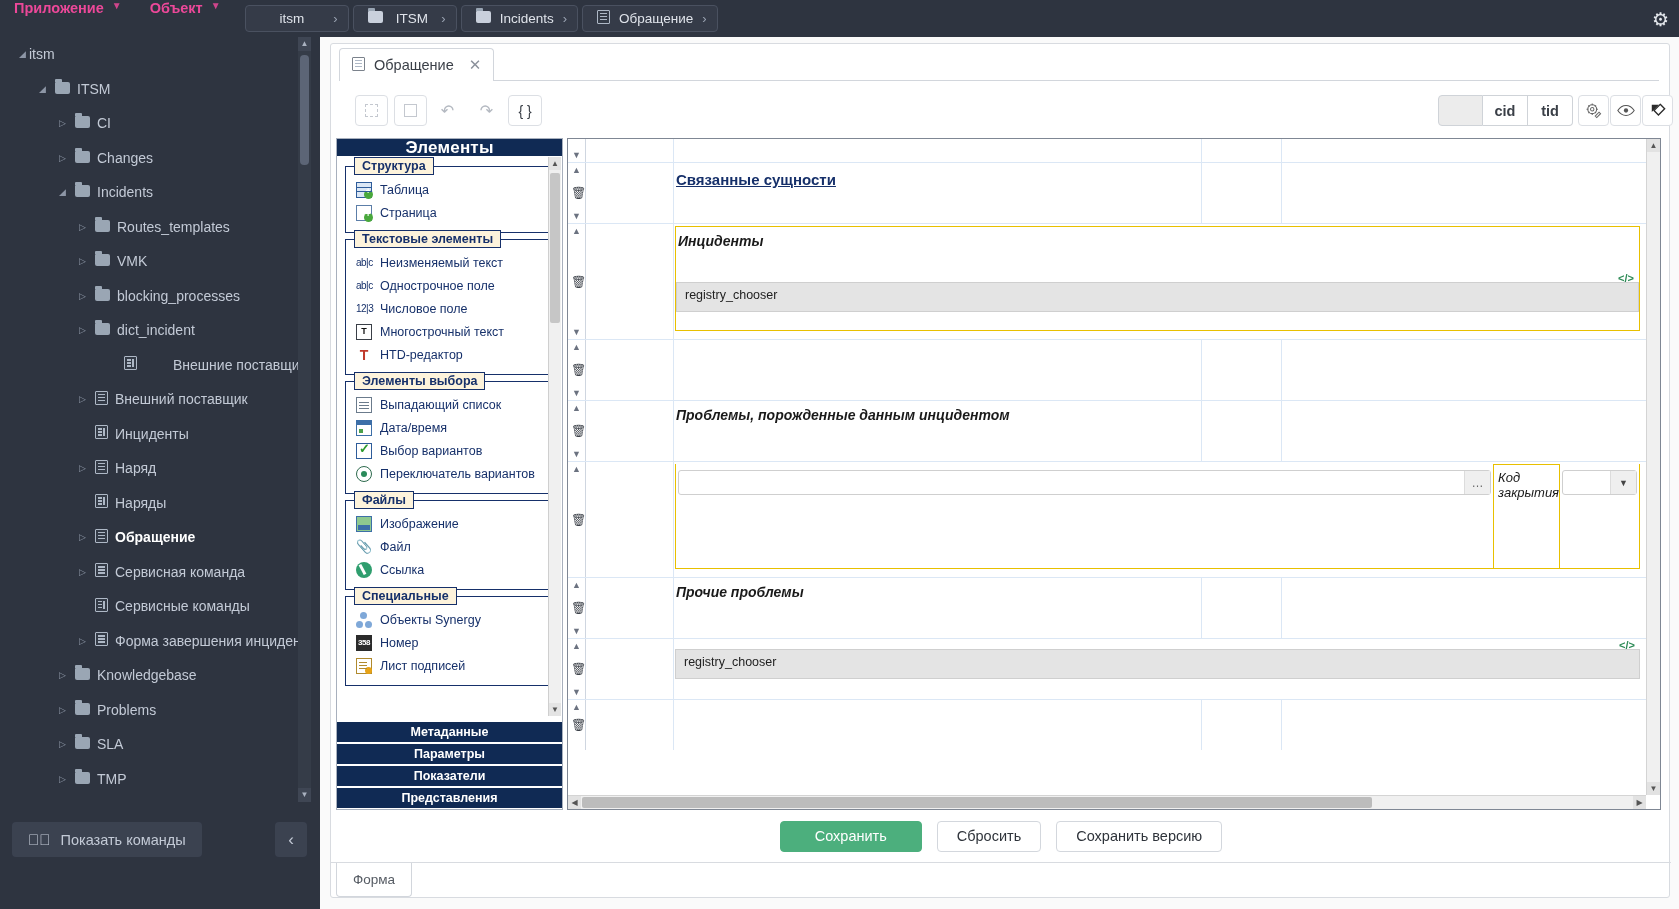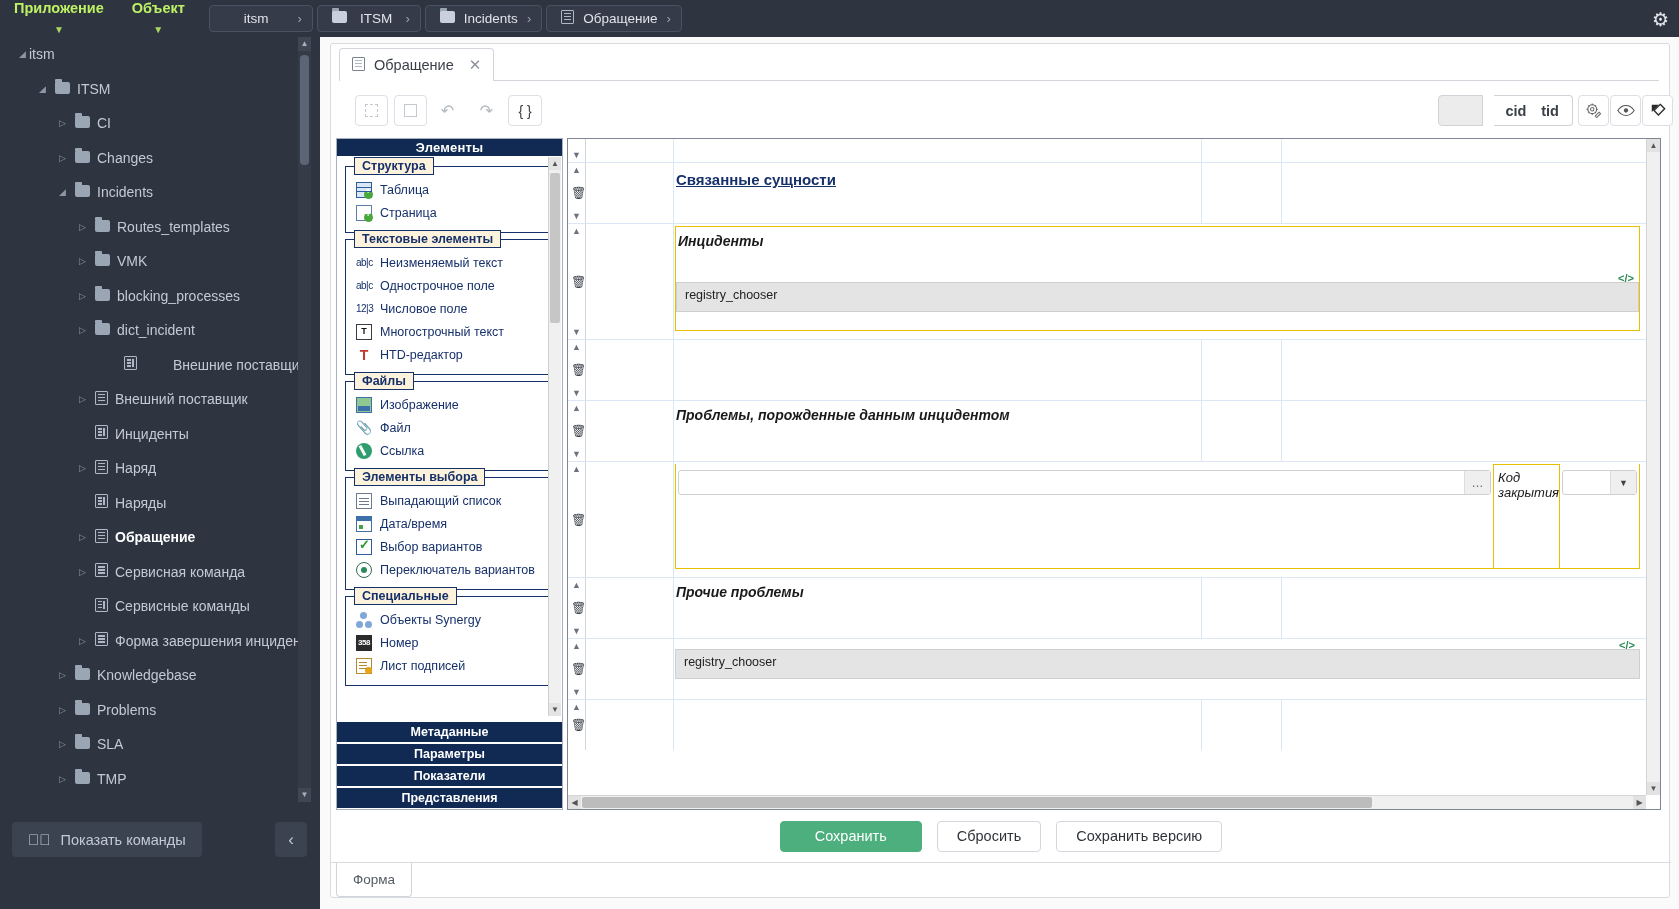--- a/index.html
+++ b/index.html
@@ -11,23 +11,23 @@
     background: #ffffff;
   }
 
   
   #topbar {
     position: absolute; left: 0; top: 0; width: 1679px; height: 37px;
     background: #2e3440;
     display: flex; align-items: center;
   }
   .tb-menu {
-    display: flex; align-items: center; gap: 8px;
-    color: #bef264; font-size: 14.5px; font-weight: bold;
-    padding: 0 14px; height: 37px; cursor: pointer; flex-direction: column;
+    display: flex; align-items: flex-start; gap: 8px;
+    color: #ec4899; font-size: 14.5px; font-weight: bold;
+    padding: 0 14px; height: 37px; cursor: pointer;
   }
   .tb-menu .caret { font-size: 10px; font-weight: normal; opacity: .85; }
   .crumbs { display: flex; align-items: center; margin-left: 10px; }
   .crumb {
     display: flex; align-items: center; gap: 9px;
     background: #353b48; border: 1px solid #4a5160;
     border-radius: 4px; height: 27px; padding: 0 10px 0 14px;
     color: #dfe3ea; font-size: 13.5px; margin-right: 4px; cursor: pointer;
     min-width: 104px;
   }
@@ -143,36 +143,36 @@
   #tb-blank {
     position:absolute; right:178px; top:4px; width:45px; height:31px;
     background:#ececec; border:1px solid #cfd3d8; border-radius:4px 0 0 4px; cursor:pointer;
   }
   #tb-cid, #tb-tid {
     position:absolute; top:4px; height:31px; width:45px;
     border:1px solid #cfd3d8; background:#fff;
     display:flex; align-items:center; justify-content:center;
     font-size:14.5px; color:#3a3f47; font-weight:bold; cursor:pointer;
   }
-  #tb-cid { right:122px; border-left:none; }
+  #tb-cid { right:133px; border-left:none; }
   #tb-tid { right:88px; border-left:none; border-radius:0 4px 4px 0; }
   .ricon {
     position:absolute; top:4px; width:31px; height:31px;
     border:1px solid #dcdfe4; border-radius:4px; background:#fff;
     display:flex; align-items:center; justify-content:center; cursor:pointer;
   }
   #ic-gear { right:52px; } #ic-eye { right:20px; } #ic-edit { right:-12px; }
 
   
   #palette {
     position:absolute; left:5px; top:94px; width:227px; height:672px;
     border:1px solid #a8b0bd; background:#fff;
   }
   #pal-header {
-    height:17px; background:#102a54; color:#fff; font-size:13px;
+    height:17px; background:#102a54; color:#fff; font-size:17px;
     display:flex; align-items:center; justify-content:center; font-weight:bold;
     letter-spacing:.2px;
   }
   #pal-body {
     position:absolute; left:0; top:17px; right:0; bottom:92px;
     overflow:hidden; background:#fff; padding:4px 0 0 0;
   }
   .fieldset {
     position:relative; margin:6px 8px 0 8px; border:1px solid #16306a;
     padding:11px 8px 8px 8px;
@@ -575,51 +575,51 @@
             <div class="pitem">
               <span class="gi g-box">T</span>
               <span>Многострочный текст</span>
             </div>
             <div class="pitem">
               <span class="gi g-htd">T</span>
               <span>HTD-редактор</span>
             </div>
           </div>
           <div class="fieldset">
+            <div class="legend">Элементы выбора</div>
+            <div class="pitem">
+              <span class="gi g-list"></span>
+              <span>Выпадающий список</span>
+            </div>
+            <div class="pitem">
+              <span class="gi g-cal"></span>
+              <span>Дата/время</span>
+            </div>
+            <div class="pitem">
+              <span class="gi g-check"></span>
+              <span>Выбор вариантов</span>
+            </div>
+            <div class="pitem">
+              <span class="gi g-radio"></span>
+              <span>Переключатель вариантов</span>
+            </div>
+          </div>
+          <div class="fieldset">
             <div class="legend">Файлы</div>
             <div class="pitem">
               <span class="gi g-img"></span>
               <span>Изображение</span>
             </div>
             <div class="pitem">
               <span class="gi g-clip">📎</span>
               <span>Файл</span>
             </div>
             <div class="pitem">
               <span class="gi g-link"></span>
               <span>Ссылка</span>
-            </div>
-          </div>
-          <div class="fieldset">
-            <div class="legend">Элементы выбора</div>
-            <div class="pitem">
-              <span class="gi g-list"></span>
-              <span>Выпадающий список</span>
-            </div>
-            <div class="pitem">
-              <span class="gi g-cal"></span>
-              <span>Дата/время</span>
-            </div>
-            <div class="pitem">
-              <span class="gi g-check"></span>
-              <span>Выбор вариантов</span>
-            </div>
-            <div class="pitem">
-              <span class="gi g-radio"></span>
-              <span>Переключатель вариантов</span>
             </div>
           </div>
           <div class="fieldset">
             <div class="legend">Специальные</div>
             <div class="pitem">
               <span class="gi g-syn"></span>
               <span>Объекты Synergy</span>
             </div>
             <div class="pitem">
               <span class="gi g-num">358</span>

